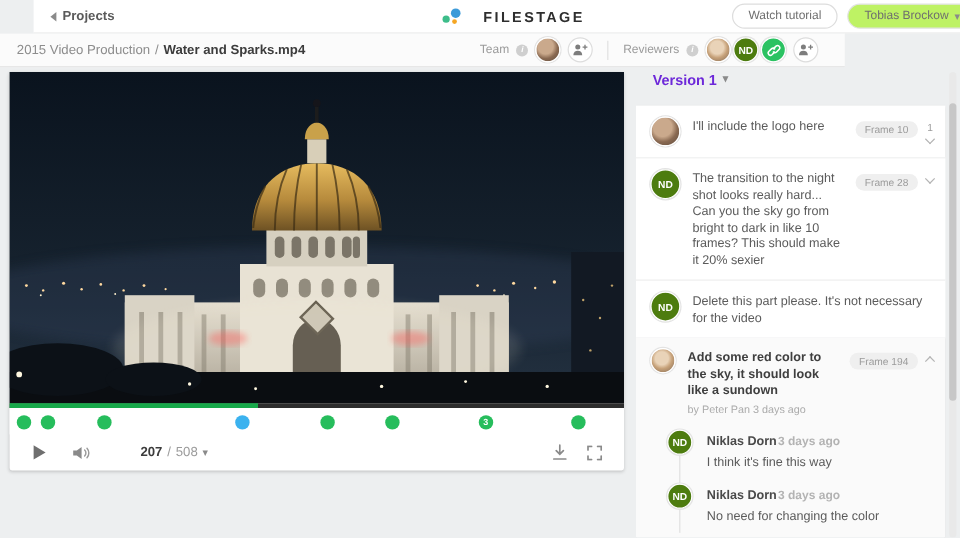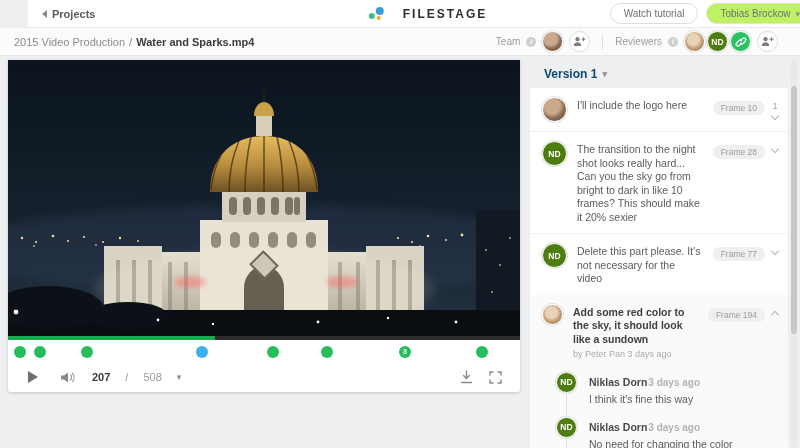--- a/index.html
+++ b/index.html
@@ -16,21 +16,21 @@
   .dot-green { width:6px; height:6px; left:0; top:6px; background:#3dbd8a; }
   .dot-blue  { width:8px; height:8px; left:7px; top:0; background:#3d9bd9; }
   .dot-orange{ width:4px; height:4px; left:8px; top:9px; background:#f5a623; }
   .logo-text { font-size:12px; font-weight:bold; letter-spacing:2px; color:#2e2e2e;padding-left:12px; }
   .top-right { margin-left:auto; display:flex; align-items:center; gap:8px; padding-right:14px; }
   .pill-btn { font-size:10px; color:#6f6f6f; border:1px solid #ddd; border-radius:13px; padding:4px 13px; background:#fff; cursor:pointer; }
   .pill-btn.user { background:#bef264; border-color:#e2e2e2; display:flex; align-items:flex-end; gap:5px; }
   .caret-down::after { content:"▾"; font-size:9px; color:#8a8a8a; }
 
   
-  .filebar { position:absolute; left:0; top:28px; width:800px; height:28px; background:#fbfbfb; border-bottom:1px solid #e7e7e7; display:flex; align-items:center; font-size:11px; }
+  .filebar { position:absolute; left:0; top:28px; width:704px; height:28px; background:#fbfbfb; border-bottom:1px solid #e7e7e7; display:flex; align-items:center; font-size:11px; }
   .crumbs { margin-left:14px; color:#8d8d8d; display:flex; gap:4px; align-items:center; }
   .crumb-file { color:#3c3c3c; font-weight:bold; }
   .people { margin-left:auto; display:flex; align-items:center; gap:6px; padding-right:22px; }
   .people-label { font-size:10px; color:#9b9b9b; }
   .info-ic { width:10px; height:10px; border-radius:50%; background:#cfcfcf; color:#fff; font-size:7px; line-height:10px; text-align:center; font-style:italic; font-weight:bold; }
   .info-ic::before { content:"i"; }
   .avatar { width:21px; height:21px; border-radius:50%; border:1px solid #fff; box-shadow:0 0 0 1px #e3e3e3; flex:none; }
   .avatar.photo-a { background:radial-gradient(circle at 40% 35%, #caa98c 0 38%, #8a6a52 60%, #5d4a3c); }
   .avatar.photo-b { background:radial-gradient(circle at 45% 40%, #e9d3b8 0 35%, #c7a27a 55%, #7e6650); }
   .avatar.initials { background:#4d7c0f; color:#fff; font-size:8.5px; font-weight:bold; display:flex; align-items:center; justify-content:center; }
@@ -45,28 +45,28 @@
   .video-frame svg { display:block; }
   .timeline { position:absolute; left:0; top:276px; width:512px; height:4px; background:#2d2d2d; }
   .timeline .played { position:absolute; left:0; top:0; height:4px; background:#17a94a; }
   .marker-row { position:absolute; left:0; top:280px; width:512px; height:22px; background:#fff; }
   .drop { position:absolute; bottom:4px; width:12px; height:12px; margin-left:-6px; border-radius:50%; background:#26bd5c; color:#fff; font-size:7.5px; font-weight:bold; text-align:center; line-height:12px; cursor:pointer; }
   .drop::before { content:""; position:absolute; top:-3px; left:50%; width:6px; height:6px; margin-left:-3px; transform:rotate(45deg); background:inherit; border-radius:1px; z-index:-1; }
   .drop.blue { background:#3bb2ef; }
   .controls { position:absolute; left:0; top:302px; width:512px; height:30px; display:flex; align-items:center; }
   .play-btn { margin-left:20px; width:0; height:0; border-top:6px solid transparent; border-bottom:6px solid transparent; border-left:10px solid #6f6f6f; cursor:pointer; }
   .vol-btn { margin-left:22px; cursor:pointer; display:flex; }
-  .frame-counter { margin-left:16px; font-size:11px; color:#9b9b9b; display:flex; align-items:center; gap:15px; cursor:pointer; }
+  .frame-counter { margin-left:41px; font-size:11px; color:#9b9b9b; display:flex; align-items:center; gap:4px; cursor:pointer; }
   .frame-counter b { color:#3c3c3c; }
   .ctrl-right { margin-left:auto; display:flex; align-items:center; gap:16px; padding-right:18px; }
   .icon-btn { cursor:pointer; display:flex; }
 
   
   .panel { position:absolute; left:530px; top:60px; width:258px; height:388px; overflow:hidden; }
-  .version-row { height:28px; display:flex; align-items:center; gap:5px; padding-left:14px; font-size:12px; font-weight:bold; color:#0c4a6e; cursor:pointer; }
+  .version-row { height:28px; display:flex; gap:5px; padding-left:14px; font-size:12px; font-weight:bold; color:#6d28d9; cursor:pointer; }
   .ccard { background:#fff; box-shadow:0 1px 2px rgba(0,0,0,.10); padding:9px 10px 9px 12px; display:flex; gap:10px; position:relative; }
   .ccard + .ccard.joined { box-shadow:none; border-top:1px solid #f0f0f0; }
   .ccard .avatar { width:25px; height:25px; }
   .c-text { flex:1; font-size:10.5px; line-height:13.5px; color:#5b5b5b; padding-top:2px; }
   .c-right { display:flex; align-items:flex-start; gap:7px; padding-top:4px; }
   .frame-pill { background:#efefef; color:#9b9b9b; font-size:8.5px; padding:2px 8px; border-radius:9px; white-space:nowrap; }
   .chev { width:6px; height:6px; border-right:1.5px solid #b4b4b4; border-bottom:1.5px solid #b4b4b4; transform:rotate(45deg); margin-top:1px; cursor:pointer; }
   .chev.up { transform:rotate(-135deg); margin-top:4px; }
   .reply-badge { display:flex; flex-direction:column; align-items:center; gap:1px; font-size:8.5px; color:#9b9b9b; }
   .expanded-group { background:#fafafa; box-shadow:0 1px 2px rgba(0,0,0,.10); padding:9px 10px 4px 12px; }
@@ -352,24 +352,20 @@
     <div class="c-text">The transition to the night shot looks really hard... Can you the sky go from bright to dark in like 10 frames? This should make it 20% sexier</div>
     <div class="c-right">
       <span class="frame-pill">Frame 28</span>
       <i class="chev"></i>
     </div>
   </div>
 
   <div class="ccard joined">
     <span class="avatar initials">ND</span>
     <div class="c-text">Delete this part please. It's not necessary for the video</div>
-    <div class="c-right">
-      <span class="frame-pill">Frame 77</span>
-      <i class="chev"></i>
-    </div>
   </div>
 
   <div class="expanded-group">
     <div class="eg-head">
       <span class="avatar photo-b"></span>
       <div class="c-text">
         <span>Add some red color to the sky, it should look like a sundown</span>
         <div class="byline">by Peter Pan 3 days ago</div>
       </div>
       <div class="c-right">

